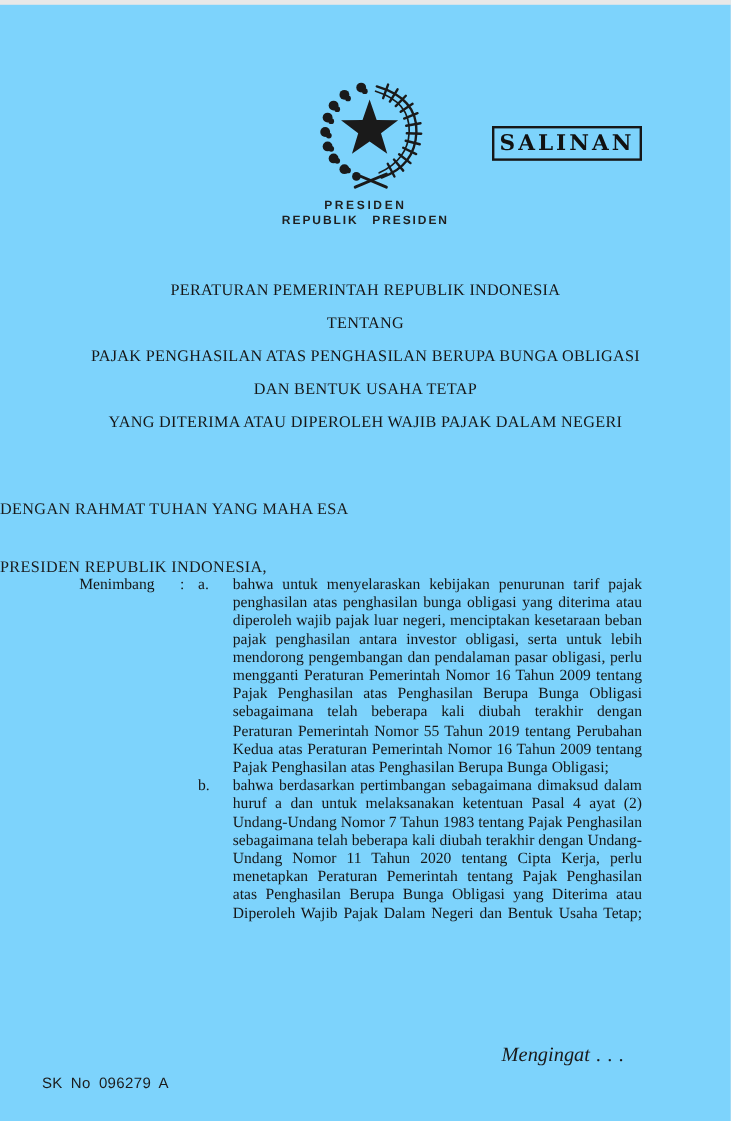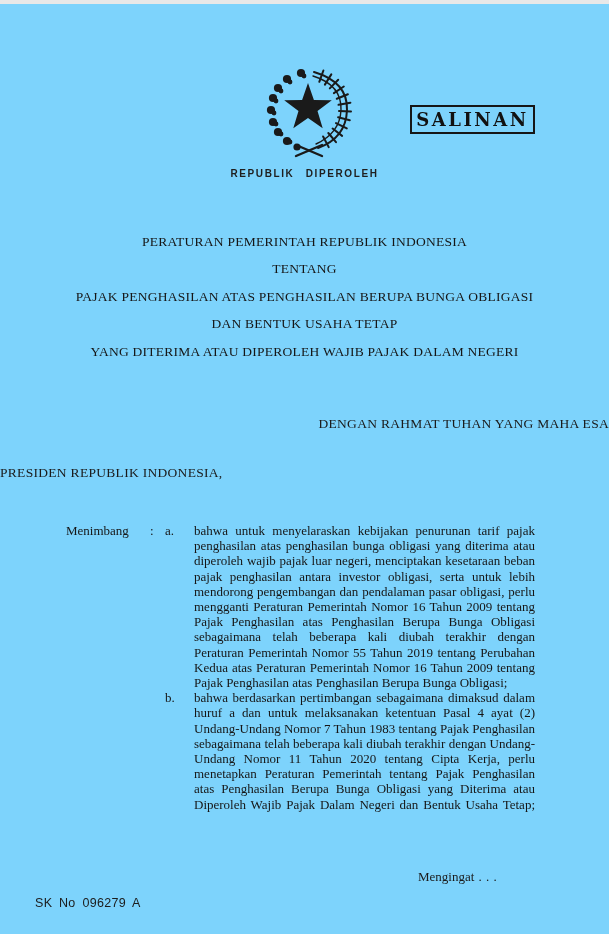--- a/index.html
+++ b/index.html
@@ -42,46 +42,46 @@
   .title-block {
     position:absolute; top:224px; left:0; width:609px;
     text-align:center;
     font-size:13.5px; letter-spacing:0.25px;
     color:#161616;
   }
   .title-block .tline { line-height:27.4px; white-space:nowrap; }
 
   .invocation {
     position:absolute; top:412px; left:0; width:609px;
-    text-align:right; font-size:13.5px; letter-spacing:0.3px;
+    text-align:left; font-size:13.5px; letter-spacing:0.3px;
   }
   .authority {
     position:absolute; top:461px; left:0; width:609px;
     text-align:left; font-size:13.5px; letter-spacing:0.3px;
   }
 
   
   .considerations {
-    position:absolute; left:66px; top:519px; width:469px;
+    position:absolute; left:66px; top:475px; width:469px;
     display:flex;
     font-size:13px; line-height:15.2px;
     color:#161616;
   }
   .c-label { width:84px; flex:none; }
   .c-colon { width:15px; flex:none; }
   .c-items { flex:1; }
   .c-item  { display:flex; }
   .c-marker{ width:29px; flex:none; }
   .c-text  { flex:1; text-align:justify; }
   .c-text.cont { text-align-last:justify; }
 
   
   .catchword {
     position:absolute; left:418px; top:865px;
-    font-size:13px; word-spacing:1px;
+    font-size:17px; word-spacing:1px;font-style:italic;
   }
   .footer-code {
     position:absolute; left:35px; top:892px;
     font-family:"Liberation Sans", sans-serif;
     font-size:12.5px; letter-spacing:0.3px; word-spacing:3px;
     color:#1c1c1c;
   }
 </style>
 </head>
 <body>
@@ -134,21 +134,22 @@
       <line x1="40" y1="88" x2="66" y2="77"></line>
       <line x1="40" y1="77" x2="66" y2="88"></line>
     </g>
   </svg>
 
   <div class="stamp">
     <span>SALINAN</span>
   </div>
 
   <div class="letterhead">
-    <div class="lh2">REPUBLIK DIPEROLEH</div>
+    <div class="lh1">PRESIDEN</div>
+    <div class="lh2">REPUBLIK PRESIDEN</div>
   </div>
 
   <div class="title-block">
     <div class="tline">PERATURAN PEMERINTAH REPUBLIK INDONESIA</div>
     <div class="tline">TENTANG</div>
     <div class="tline">PAJAK PENGHASILAN ATAS PENGHASILAN BERUPA BUNGA OBLIGASI</div>
     <div class="tline">DAN BENTUK USAHA TETAP</div>
     <div class="tline">YANG DITERIMA ATAU DIPEROLEH WAJIB PAJAK DALAM NEGERI</div>
   </div>
 

